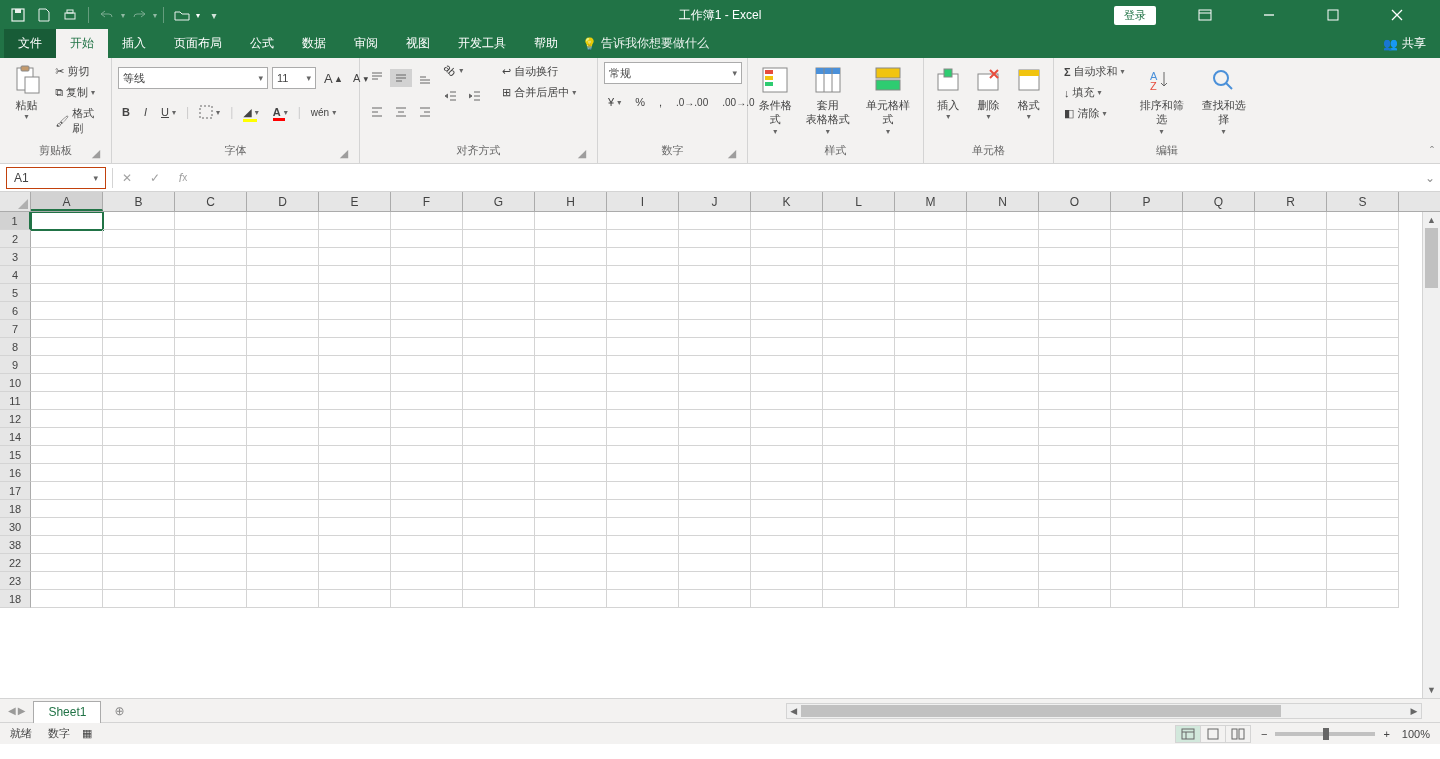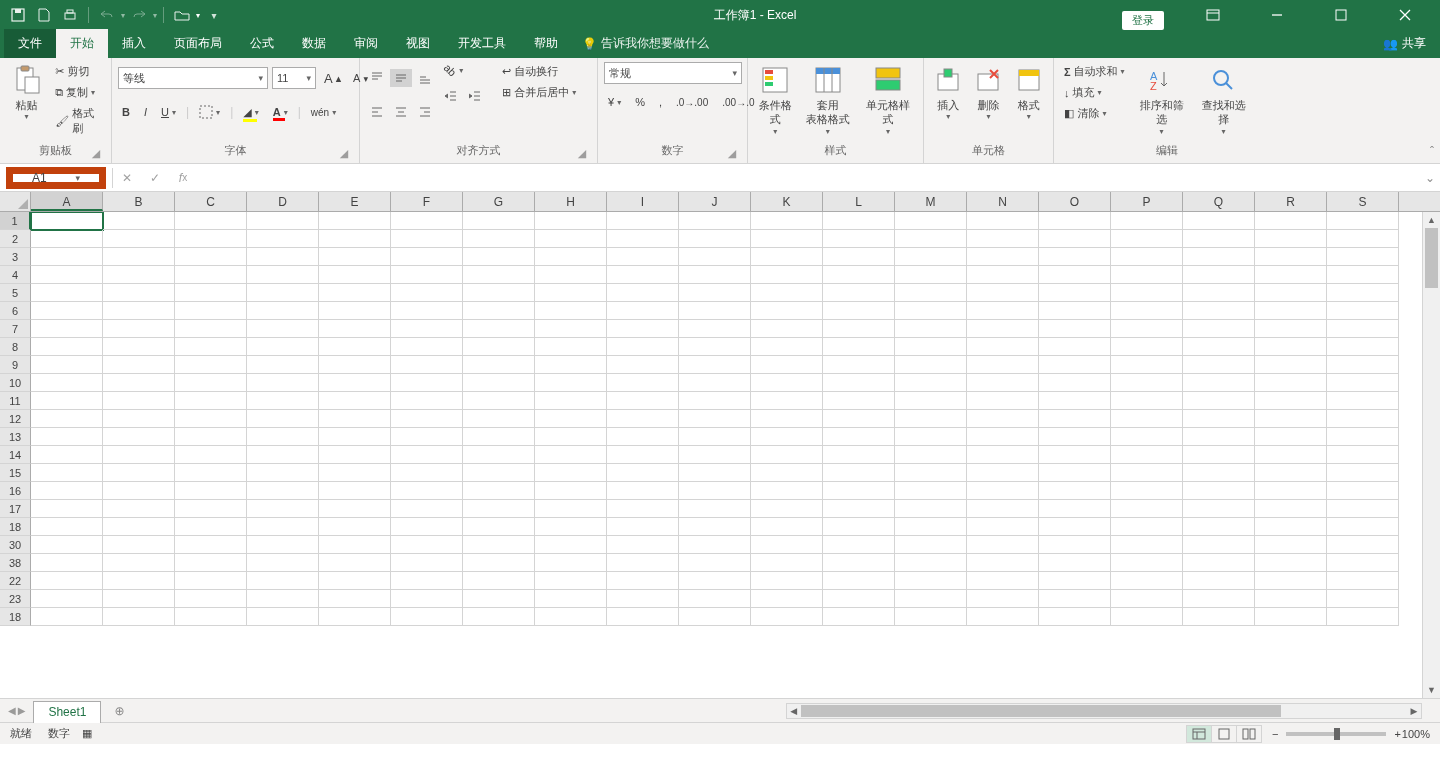--- a/index.html
+++ b/index.html
@@ -4,22 +4,22 @@
 <style>
 * { box-sizing: border-box; margin: 0; padding: 0; font-family: "Microsoft YaHei", sans-serif; }
 body { width: 1440px; height: 759px; background: #fff; overflow: hidden; font-size: 12px; color: #444; }
 
 
 .titlebar { height: 30px; background: #217346; display: flex; align-items: center; color: #fff; position: relative; }
 .qat { display: flex; gap: 2px; padding-left: 6px; align-items: center; }
 .qat-btn { width: 24px; height: 24px; display:flex; align-items:center; justify-content:center; cursor:pointer; opacity:0.9; }
 .qat-btn.disabled { opacity:0.4; }
 .qat-sep { width:1px; height:16px; background: rgba(255,255,255,0.3); margin:0 4px; }
-.title-text { position:absolute; left:50%; transform:translateX(-50%); font-size:12px;margin-left:35px; }
-.title-right { margin-left:auto; display:flex; align-items:flex-end; gap:18px; padding-right:12px; }
+.title-text { position:absolute; left:50%; transform:translateX(-50%); font-size:12px; }
+.title-right { margin-left:auto; display:flex; align-items:center; gap:18px; padding-right:20px; }
 .login-btn { background:#fff; color:#217346; font-size:11px; padding:2px 10px; border-radius:2px; margin-right:8px; cursor:pointer; }
 .win-btn { width:46px; height:30px; display:flex; align-items:center; justify-content:center; cursor:pointer; }
 
 
 .tab-row { height: 28px; background:#217346; display:flex; align-items:flex-end; padding-left:4px; color:#fff; position:relative; }
 .tab { padding:6px 14px; font-size:12px; cursor:pointer; }
 .tab.file { background:#185c37; }
 .tab.active { background:#f3f2f1; color:#217346; }
 .tell-me { display:flex; align-items:center; gap:4px; padding:6px 10px; opacity:0.9; }
 .share-btn { margin-left:auto; padding:6px 14px; display:flex; align-items:center; gap:4px; cursor:pointer; }
@@ -35,21 +35,21 @@
 .mini-row { display:flex; align-items:center; gap:2px; height:32px; }
 .mini-btn { padding:2px 4px; cursor:pointer; display:flex; align-items:center; gap:3px; font-size:11px; }
 .dd-arrow { font-size:8px; color:#666; }
 .combo { height:22px; border:1px solid #ababab; background:#fff; display:flex; align-items:center; padding:0 4px; font-size:11px; }
 .combo .dd { margin-left:auto; font-size:9px; color:#666; }
 .vcol { display:flex; flex-direction:column; gap:2px; }
 .collapse-ribbon { position:absolute; right:6px; bottom:4px; cursor:pointer; opacity:0.6; }
 
 
 .fbar { height:28px; background:#fff; border-bottom:1px solid #d4d4d4; display:flex; align-items:center; }
-.name-box { width:100px; height:22px; border:7px solid #c2410c; margin:0 6px; display:flex; align-items:center; padding:0 19px; font-size:12px; }
+.name-box { width:100px; height:22px; border:1px solid #c2410c; margin:0 6px; display:flex; align-items:center; padding:0 7px; font-size:12px; }
 .name-box .dd { margin-left:auto; font-size:9px; color:#666; }
 .fbar-sep { width:1px; height:20px; background:#d4d4d4; }
 .fbar-btn { width:28px; height:22px; display:flex; align-items:center; justify-content:center; opacity:0.5; cursor:pointer; }
 .fbar-input { flex:1; height:22px; padding:0 6px; font-size:12px; }
 .fbar-expand { width:20px; display:flex; align-items:center; justify-content:center; cursor:pointer; opacity:0.6; }
 
 
 .grid-area { position:relative; height: 506px; display:flex; flex-direction:column; }
 .col-headers { display:flex; height:20px; background:#e6e6e6; border-bottom:1px solid #ababab; }
 .corner { width:31px; border-right:1px solid #ababab; background:#e6e6e6; position:relative; }
@@ -812,42 +812,20 @@
         <div class="cell"></div>
         <div class="cell"></div>
         <div class="cell"></div>
         <div class="cell"></div>
         <div class="cell"></div>
         <div class="cell"></div>
         <div class="cell"></div>
         <div class="cell"></div>
       </div>
       <div class="row">
-        <div class="row-h">13</div>
-        <div class="cell"></div>
-        <div class="cell"></div>
-        <div class="cell"></div>
-        <div class="cell"></div>
-        <div class="cell"></div>
-        <div class="cell"></div>
-        <div class="cell"></div>
-        <div class="cell"></div>
-        <div class="cell"></div>
-        <div class="cell"></div>
-        <div class="cell"></div>
-        <div class="cell"></div>
-        <div class="cell"></div>
-        <div class="cell"></div>
-        <div class="cell"></div>
-        <div class="cell"></div>
-        <div class="cell"></div>
-        <div class="cell"></div>
-        <div class="cell"></div>
-      </div>
-      <div class="row">
         <div class="row-h">14</div>
         <div class="cell"></div>
         <div class="cell"></div>
         <div class="cell"></div>
         <div class="cell"></div>
         <div class="cell"></div>
         <div class="cell"></div>
         <div class="cell"></div>
         <div class="cell"></div>
         <div class="cell"></div>
@@ -1104,14 +1082,14 @@
       <svg width="14" height="12">
         <rect x="1" y="1" width="5" height="10" fill="none" stroke="#666"></rect>
         <rect x="8" y="1" width="5" height="10" fill="none" stroke="#666"></rect>
       </svg>
     </div>
   <span style="margin-left:10px;cursor:pointer">−</span>
   <div class="zoom-slider">
       <div class="knob"></div>
     </div>
   <span style="cursor:pointer">+</span>
-  <span style="margin-left:1px">100%</span>
+  <span style="margin-left:12px">100%</span>
 </div>
 
 </body></html>

